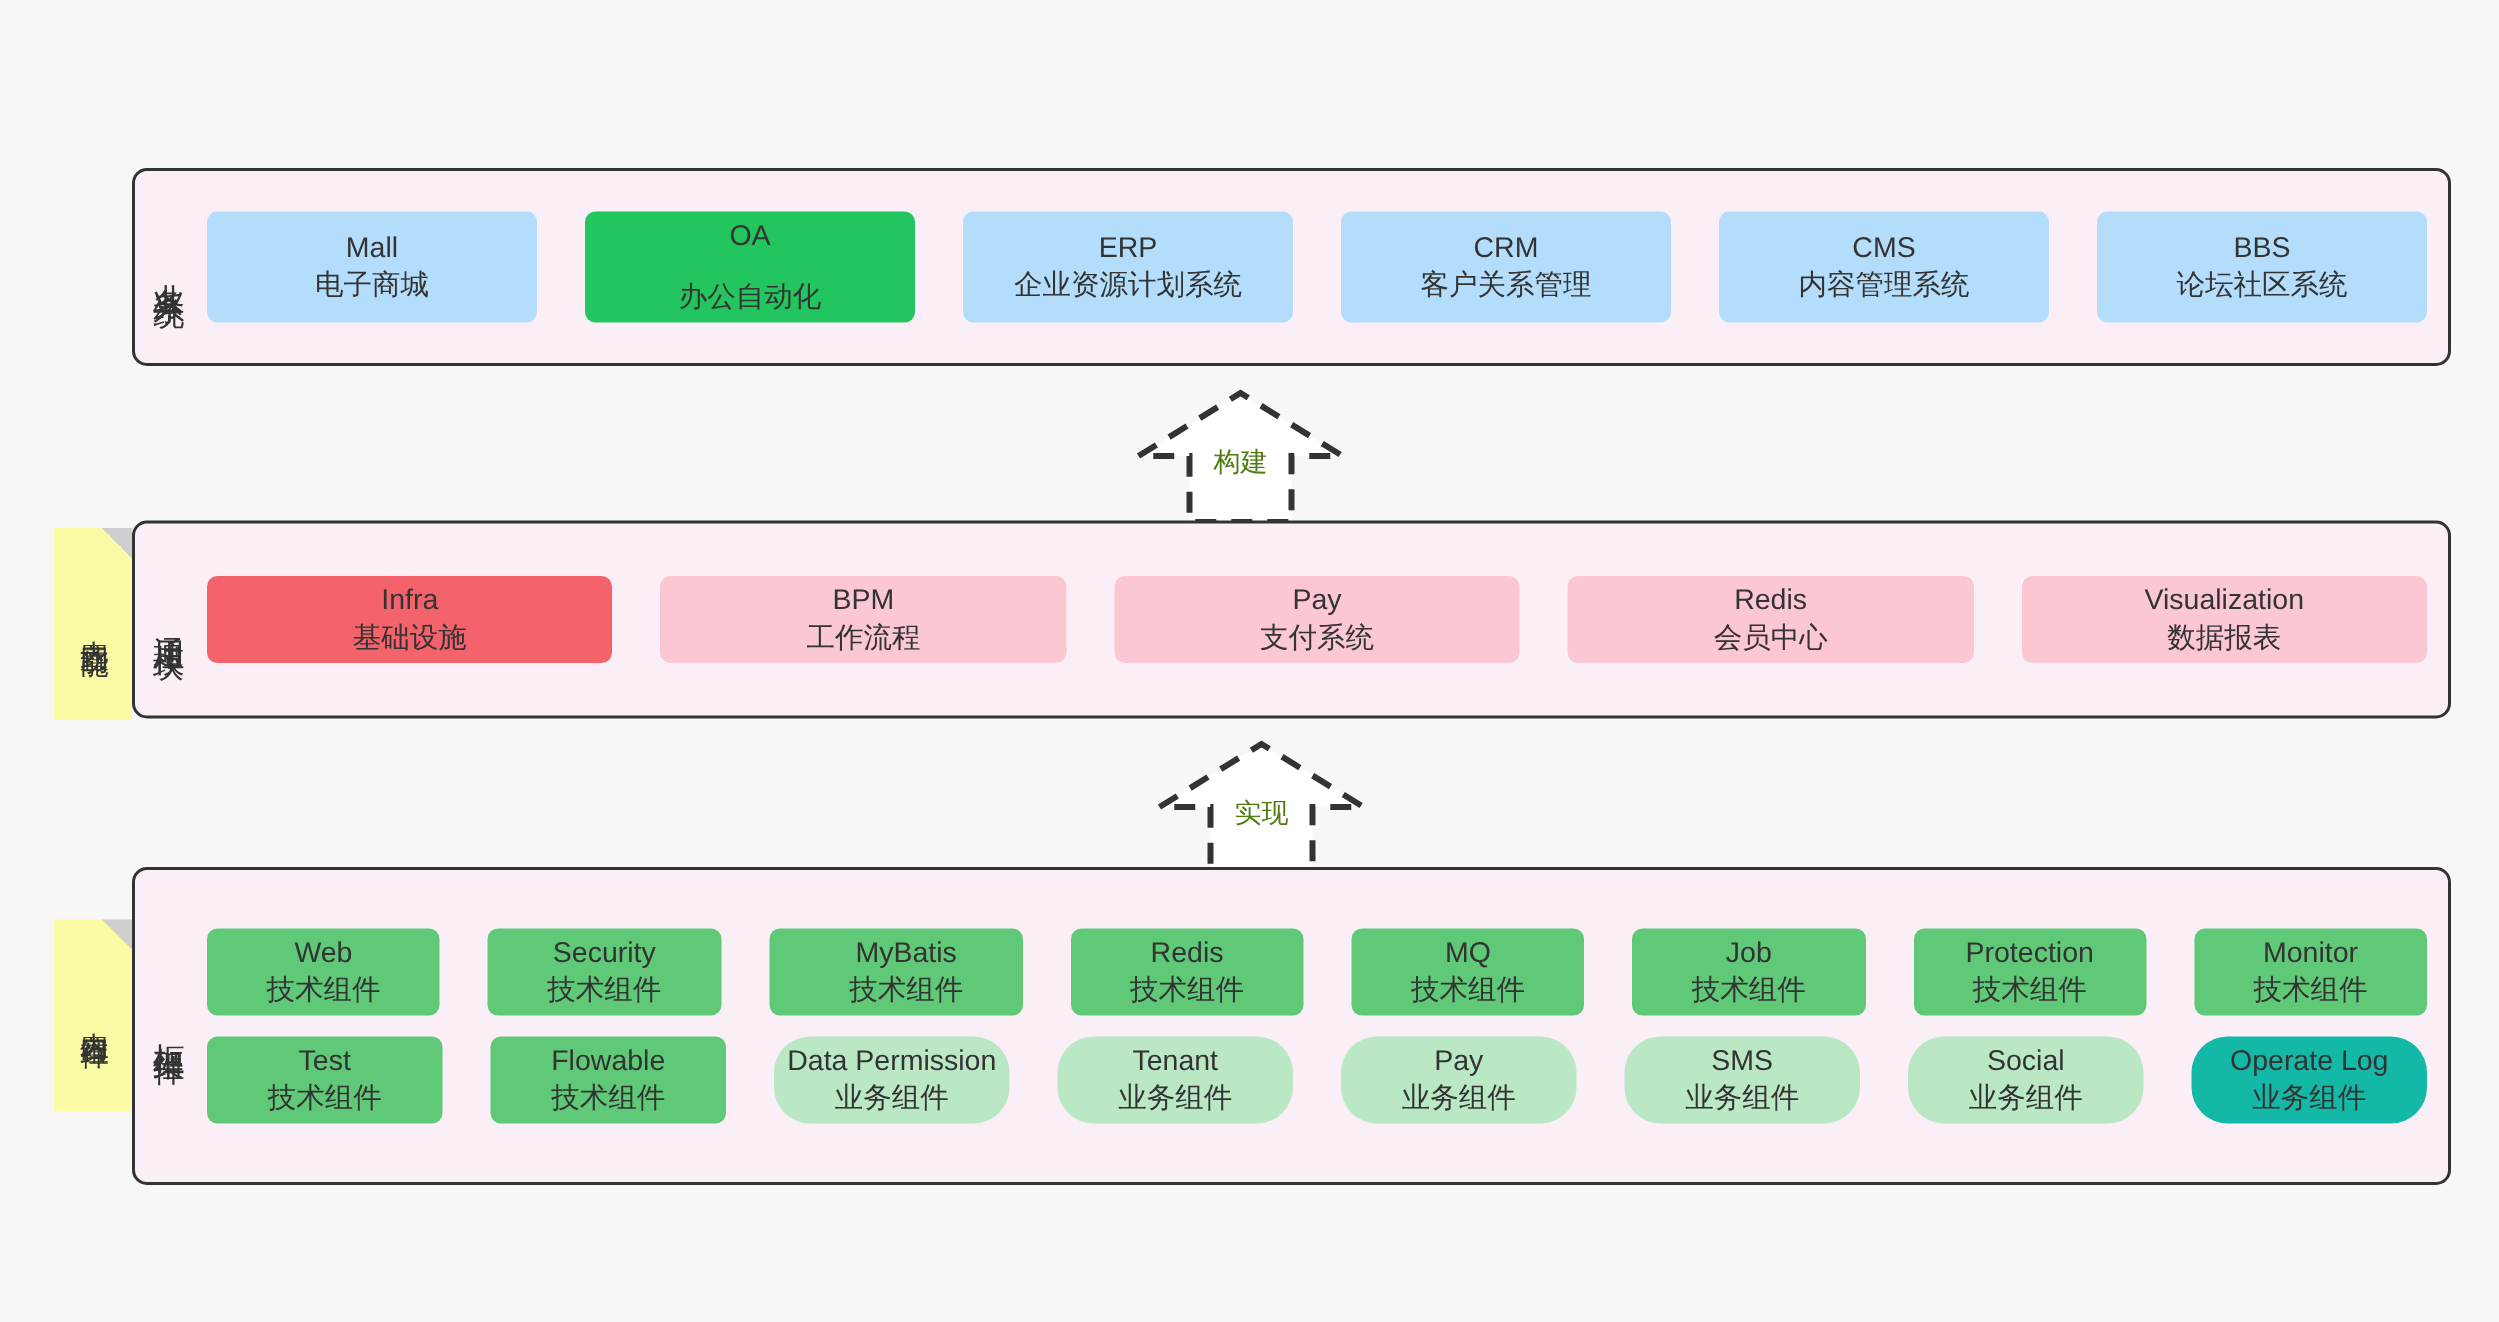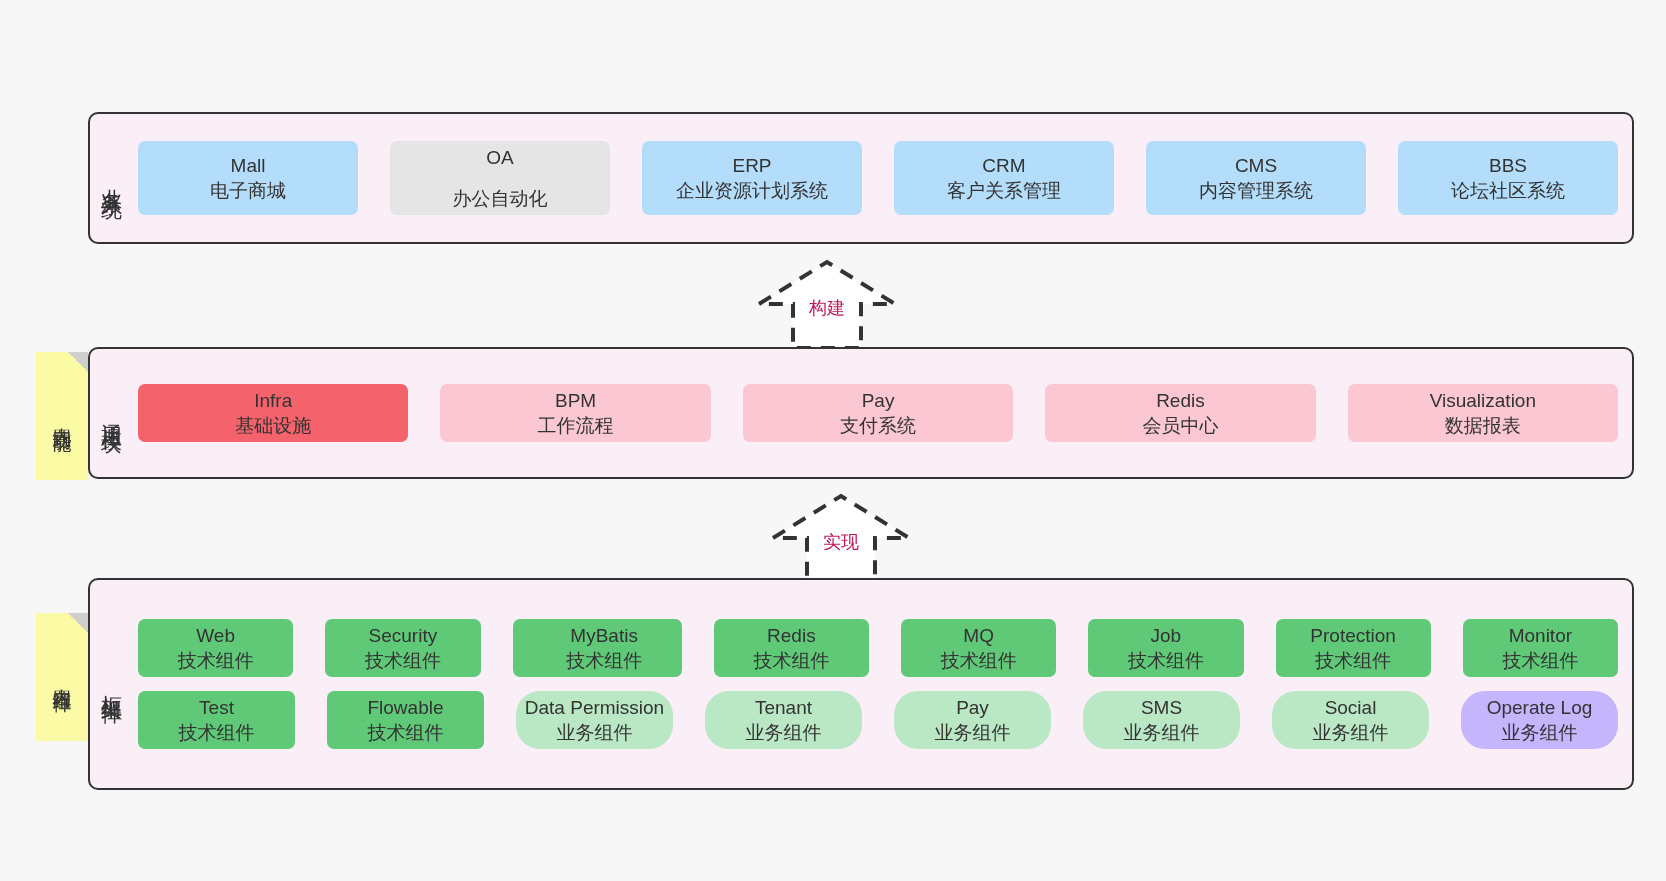--- a/index.html
+++ b/index.html
@@ -101,38 +101,38 @@
   .arrow {
     position: absolute;
     pointer-events: none;
   }
   .arrow .lbl {
     position: absolute;
     left: 0; right: 0;
     top: 38px;
     text-align: center;
     font-size: 18px;
-    color: #be185d;
+    color: #4d7c0f;
     background: transparent;
   }
 </style>
 </head>
 <body>
 
 <div id="canvas" style="background: rgb(247, 247, 247);">
 
   <div class="layer" id="layer-business" style="left: 88px; top: 112px; width: 1546px; height: 132px; background: rgb(251, 239, 247); border-color: rgb(51, 51, 51);">
     <div class="layer-title">业务系统</div>
     <div class="layer-body">
       <div class="row">
         <div class="cell c-blue" style="background: rgb(179, 221, 251);">
           <span class="en">Mall</span>
           <span class="cn">电子商城</span>
         </div>
-        <div class="cell c-blue" style="background: #e5e5e5; gap: 16px;">
+        <div class="cell c-blue" style="background: #22c55e; gap: 16px;">
           <span class="en">OA</span>
           <span class="cn">办公自动化</span>
         </div>
         <div class="cell c-blue" style="background: rgb(179, 221, 251);">
           <span class="en">ERP</span>
           <span class="cn">企业资源计划系统</span>
         </div>
         <div class="cell c-blue" style="background: rgb(179, 221, 251);">
           <span class="en">CRM</span>
           <span class="cn">客户关系管理</span>
@@ -260,21 +260,21 @@
           <span class="cn">业务组件</span>
         </div>
         <div class="cell c-green-light" style="background: rgb(186, 231, 196);">
           <span class="en">SMS</span>
           <span class="cn">业务组件</span>
         </div>
         <div class="cell c-green-light" style="background: rgb(186, 231, 196);">
           <span class="en">Social</span>
           <span class="cn">业务组件</span>
         </div>
-        <div class="cell c-green-light" style="background: #c4b5fd;">
+        <div class="cell c-green-light" style="background: #14b8a6;">
           <span class="en">Operate Log</span>
           <span class="cn">业务组件</span>
         </div>
       </div>
 
     </div>
   </div>
 
 </div>
 

